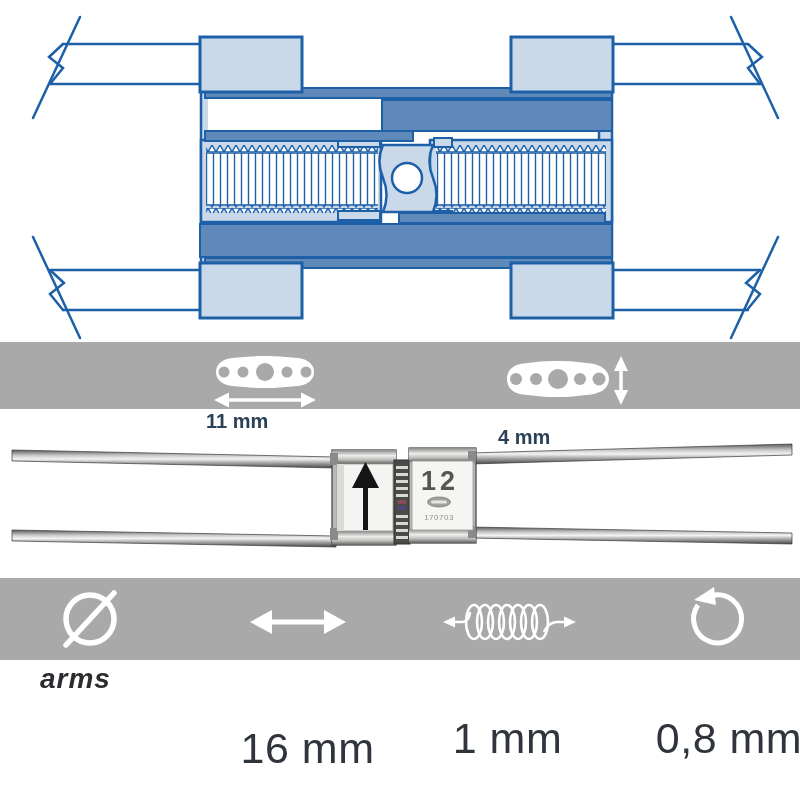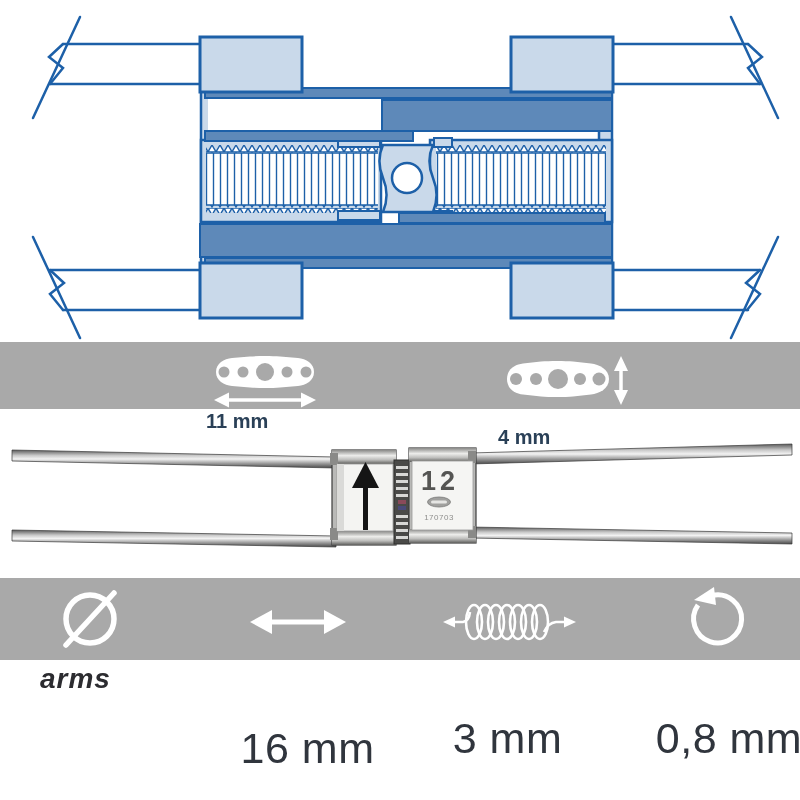--- a/index.html
+++ b/index.html
@@ -255,16 +255,16 @@
       <g>
         <path d="M712,17.5 A24,24 0 1 1 698,27" stroke="#ffffff" stroke-width="5" fill="none"></path>
         <polygon points="694,22 714,9 716,27" fill="#ffffff"></polygon>
       </g>
     </svg>
   </div>
 
   <div class="part-label" style="left:40px;top:663px;width:115px;">arms</div>
 
   <div class="spec-value" style="left:235px;top:724px;width:145px;">16 mm</div>
-  <div class="spec-value" style="left:435px;top:714px;width:145px;">3 mm</div>
+  <div class="spec-value" style="left:435px;top:714px;width:145px;">1 mm</div>
   <div class="spec-value" style="left:653px;top:714px;width:152px;">0,8 mm</div>
 
 </div>
 
 </body></html>

